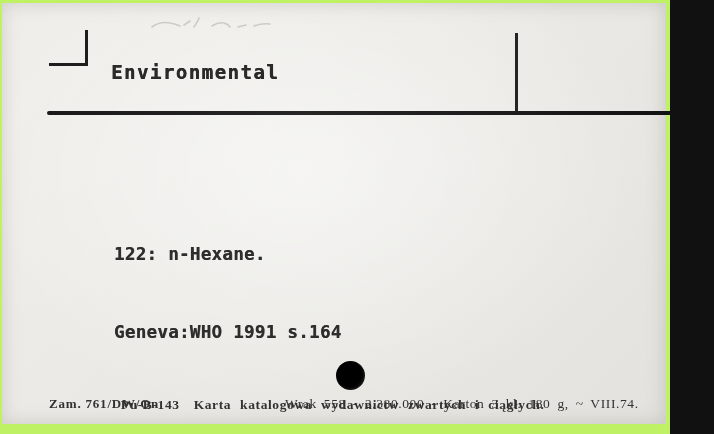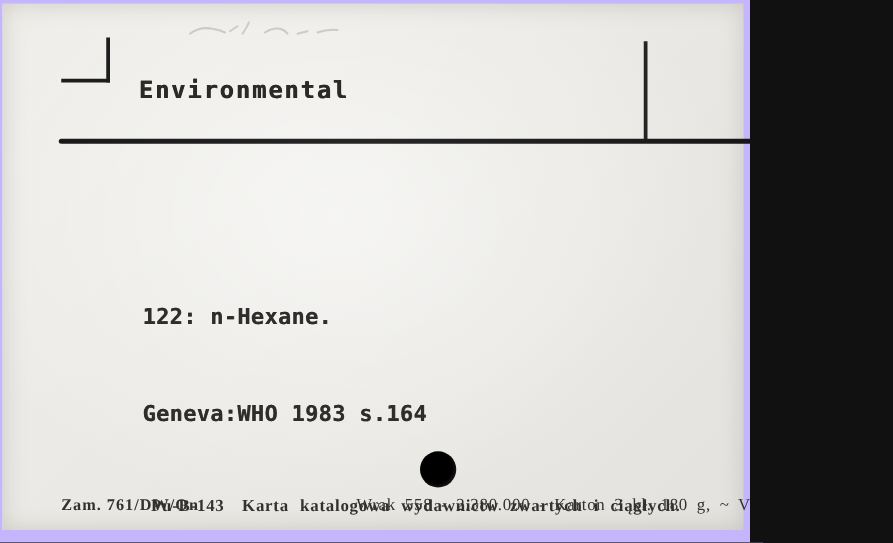--- a/index.html
+++ b/index.html
@@ -1,19 +1,19 @@
 <!DOCTYPE html>
 <html><head>
 <meta charset="utf-8">
 <style>
   html,body{margin:0;padding:0;background:#111;}
   .scan{
     position:relative;
-    width:600px;height:434px;
-    background:#c4b5fd;
+    width:670px;height:434px;
+    background:#bef264;
     overflow:hidden;
     font-family:"DejaVu Sans Mono", monospace;
   }
   .card{
     position:absolute;
     top:3px;left:2px;right:5px;bottom:10px;
     background:
       radial-gradient(ellipse at 45% 40%, rgba(255,255,255,0.55), rgba(255,255,255,0) 70%),
       linear-gradient(135deg,#efeeea 0%, #e9e8e4 55%, #e3e2de 100%);
     box-shadow:inset 0 0 18px rgba(120,115,105,0.28);
@@ -99,21 +99,21 @@
     </svg>
 
     <div class="heading">Environmental</div>
 
     <div class="vline"></div>
     <div class="hrule"></div>
     <div class="rule-tick"></div>
 
     <div class="entry">
       <div>122: n-Hexane.</div>
-      <div>Geneva:WHO 1983 s.164</div>
+      <div>Geneva:WHO 1991 s.164</div>
     </div>
 
 
     <div class="punch-dot"></div>
 
     <div class="footer">
       <div class="f1">
         <span class="formno">Pu-B-143</span><span>Karta katalogowa wydawnictw zwartych i ciągłych.</span>
       </div>
       <div class="f2-left">Zam. 761/DW/On</div>

